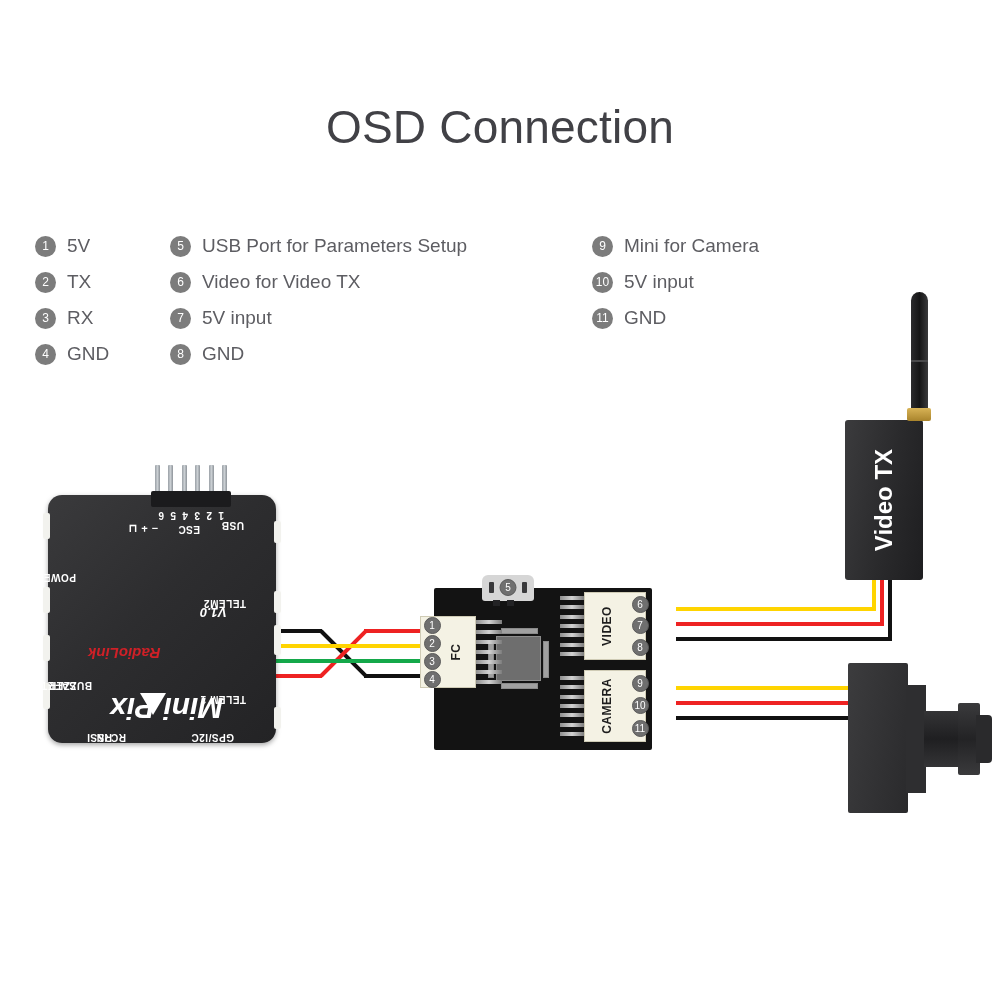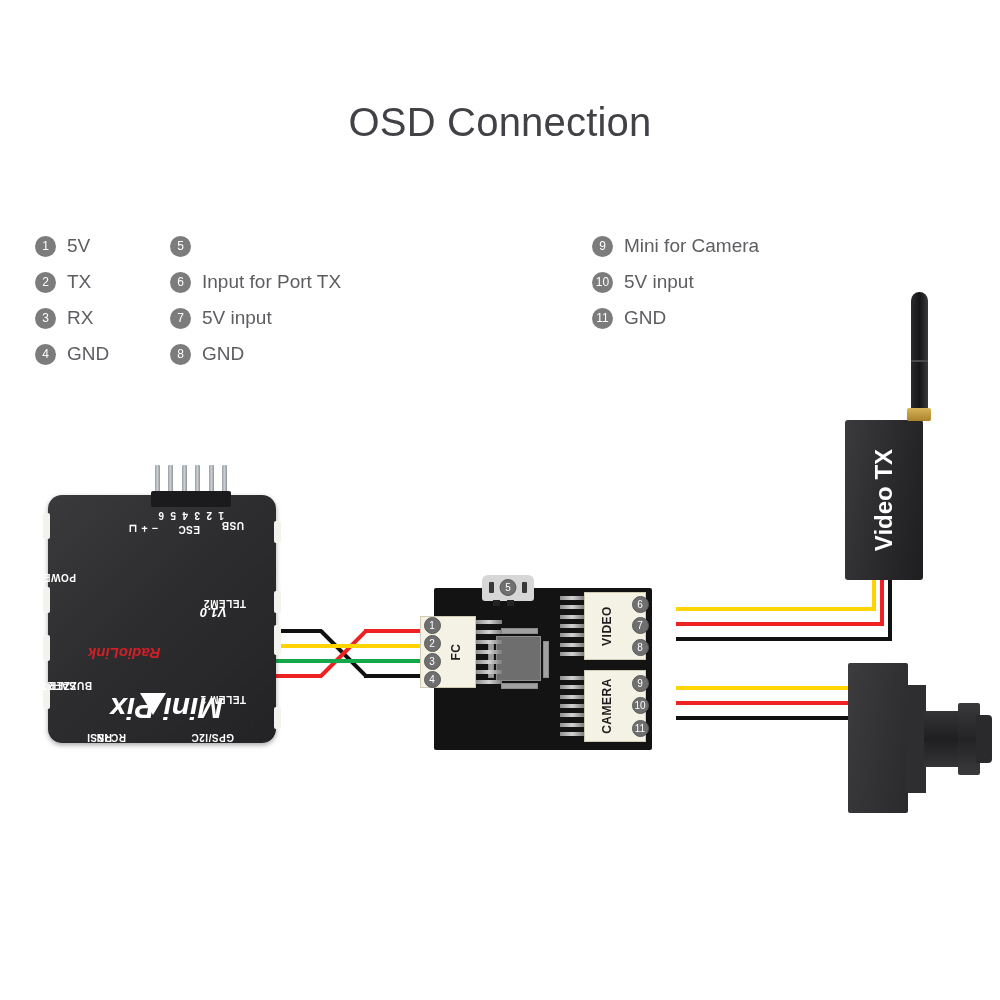--- a/index.html
+++ b/index.html
@@ -6,21 +6,21 @@
   body {
     width:1000px; height:1000px; background:#ffffff;
     font-family:"Liberation Sans", sans-serif;
     position:relative; overflow:hidden;
   }
   #stage { position:absolute; inset:0; }
 
   
   .title {
     position:absolute; left:0; top:100px; width:1000px;
-    text-align:center; font-size:40px; font-weight:400;
+    text-align:center; font-size:46px; font-weight:400;
     color:#414146; letter-spacing:.2px;
   }
 
   
   .legend-col { position:absolute; }
   .legend-row { display:flex; align-items:center; height:36px; }
   .badge {
     width:21px; height:21px; border-radius:50%;
     background:#7c7c7c; color:#fff; font-size:12px;
     display:flex; align-items:center; justify-content:center;
@@ -154,24 +154,25 @@
     </div>
     <div class="legend-row">
       <span class="badge">4</span>
       <span class="lbl">GND</span>
     </div>
   </div>
 
   <div class="legend-col" style="left:170px; top:228px;">
     <div class="legend-row">
       <span class="badge">5</span>
+      <span class="lbl">USB Port for Parameters Setup</span>
     </div>
     <div class="legend-row">
       <span class="badge">6</span>
-      <span class="lbl">Input for Port TX</span>
+      <span class="lbl">Video for Video TX</span>
     </div>
     <div class="legend-row">
       <span class="badge">7</span>
       <span class="lbl">5V input</span>
     </div>
     <div class="legend-row">
       <span class="badge">8</span>
       <span class="lbl">GND</span>
     </div>
   </div>

